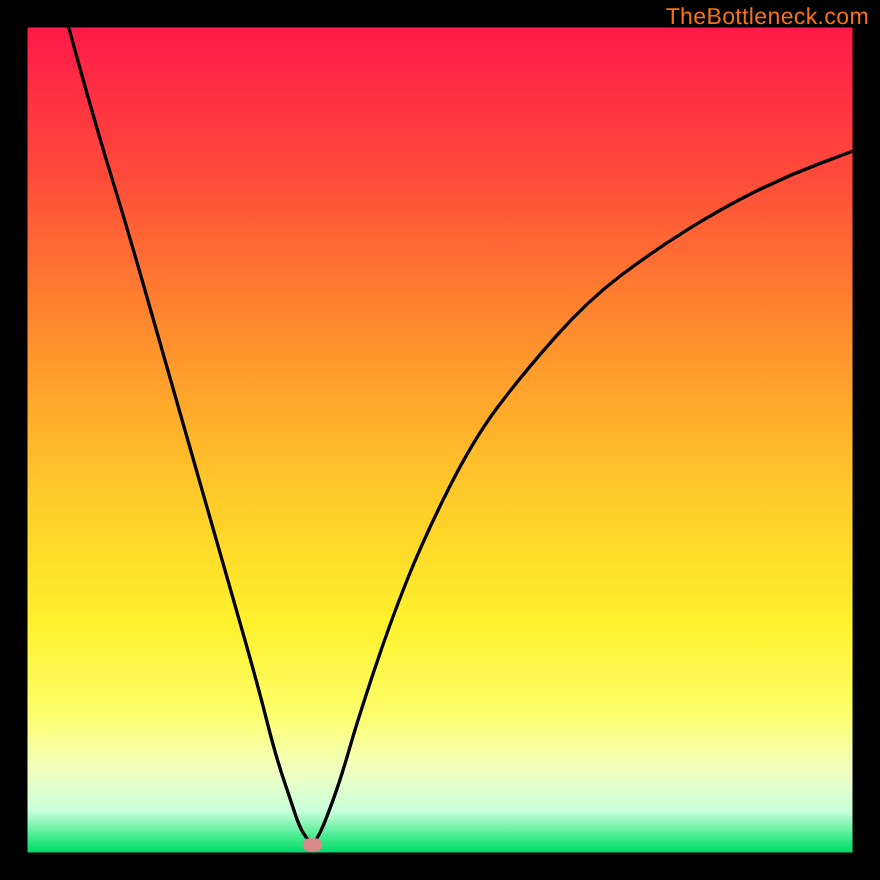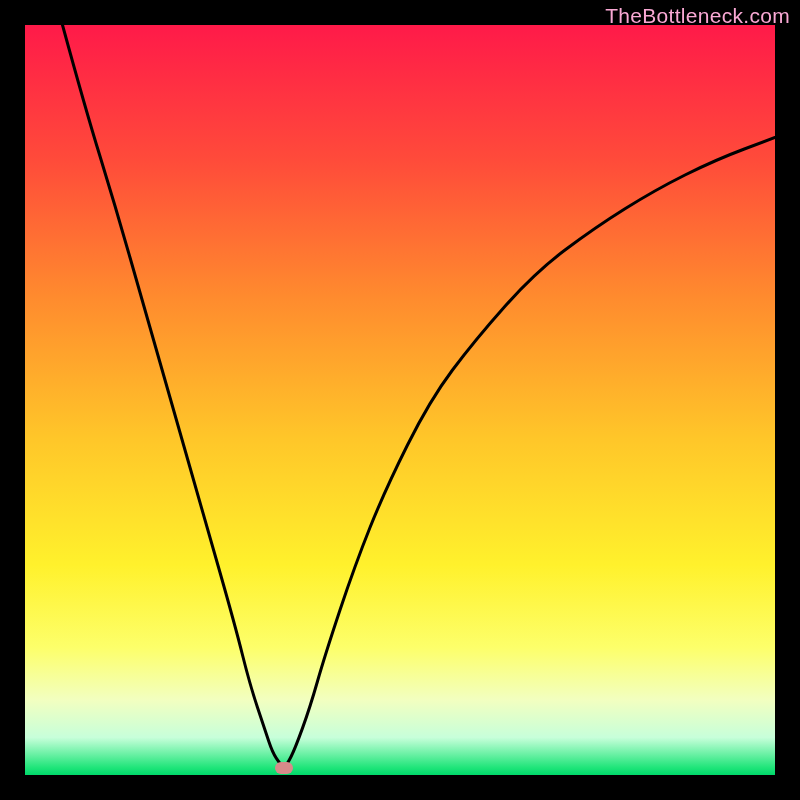--- a/index.html
+++ b/index.html
@@ -27,21 +27,21 @@
       #f2ffc0 90%,
       #c7ffda 95%,
       #20e57a 99%,
       #00d86a 100%
     );
   }
   .watermark {
     position: absolute;
     top: 4px;
     right: 10px;
-    color: #f9a8d4;
+    color: #f97316;
     font-size: 21px;
     letter-spacing: 0.3px;
     font-weight: 500;
   }
   .curve {
     position: absolute;
     top: 25px;
     left: 25px;
     width: 750px;
     height: 750px;

